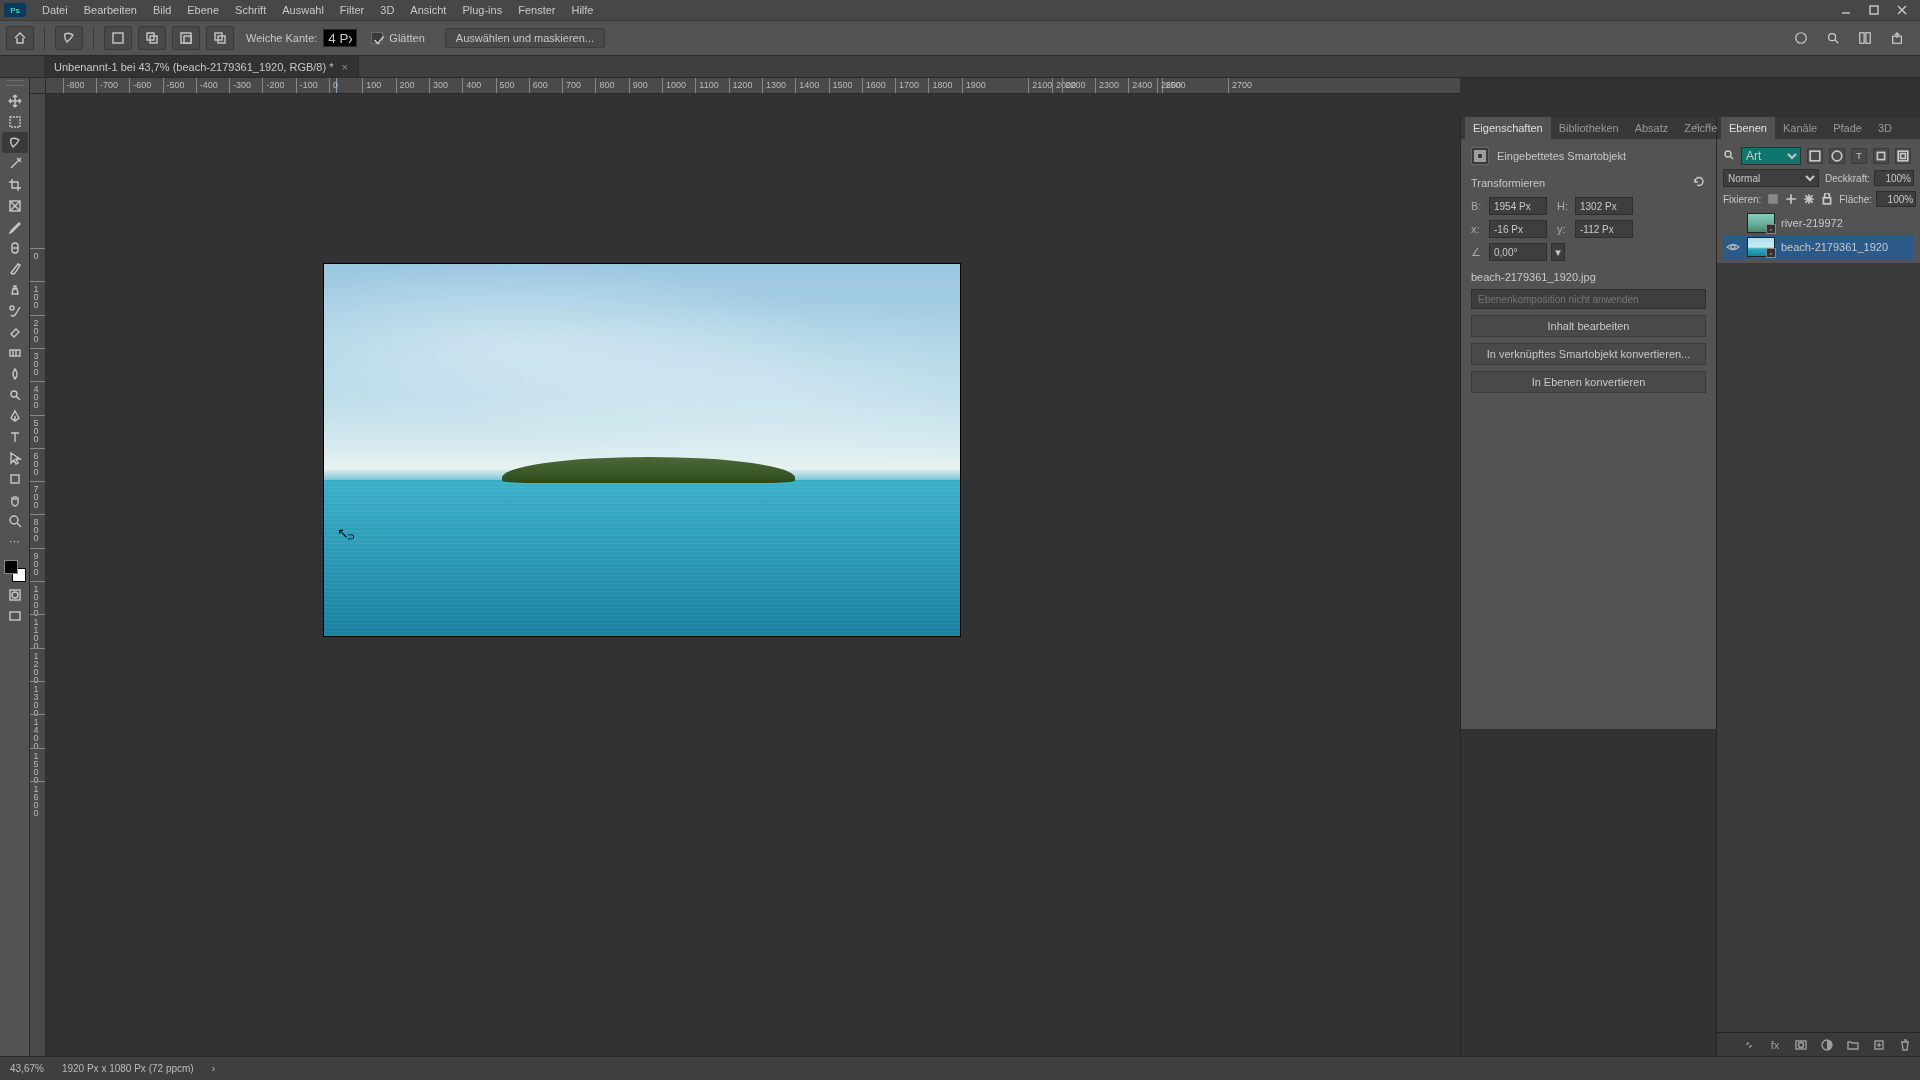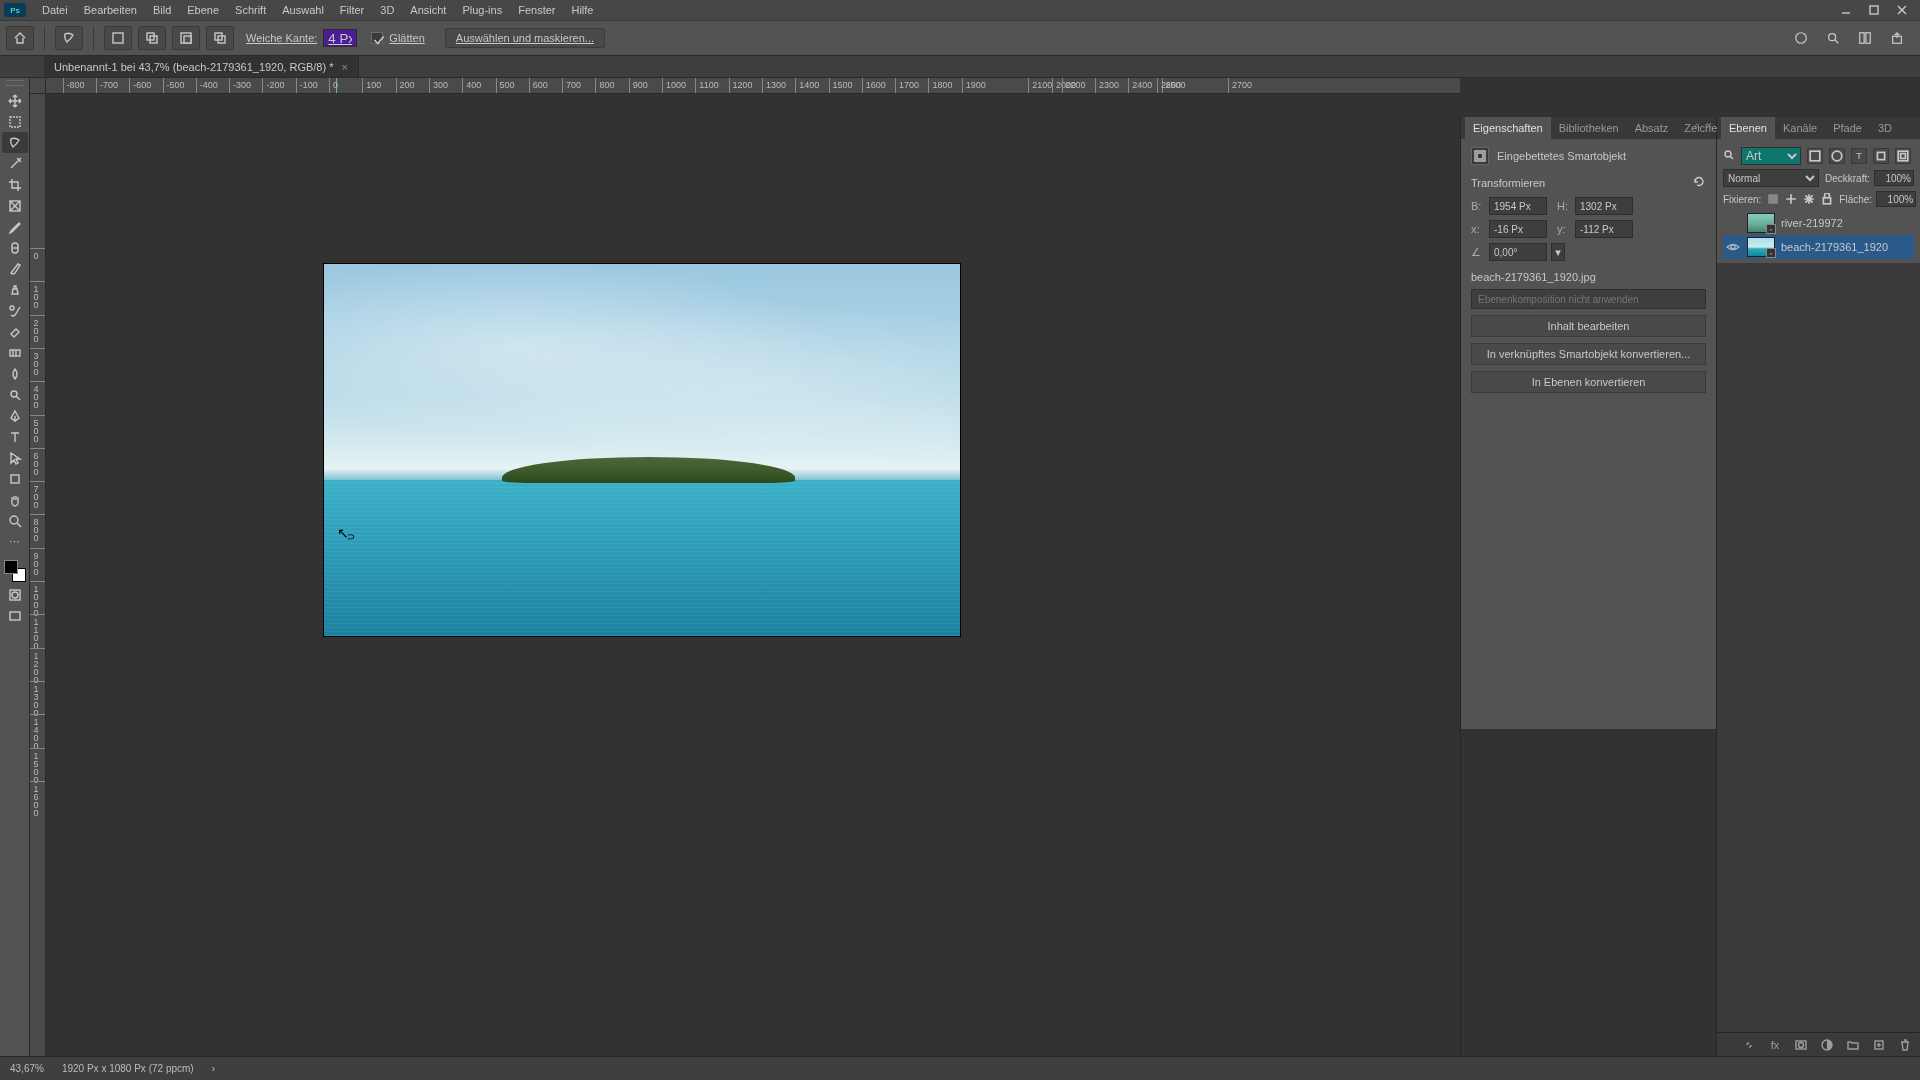--- a/index.html
+++ b/index.html
@@ -6,27 +6,27 @@
 html, body { width: 1920px; height: 1080px; overflow: hidden; background: #323232; color: #c8c8c8; font-size: 11px; }
 
 
 .menubar { height: 20px; background: #474747; display: flex; align-items: center; padding: 0 4px; }
 .menubar .logo { width: 22px; height: 14px; background: #0a3a5c; border-radius: 2px; margin-right: 8px; display: flex; align-items: center; justify-content: center; font-size: 8px; color: #6fc; }
 .menubar .menu-item { padding: 0 8px; cursor: pointer; }
 .menubar .win-ctl { margin-left: auto; display: flex; }
 .menubar .win-btn { width: 28px; height: 18px; display: flex; align-items: center; justify-content: center; }
 
 
-.optbar { height: 36px; background: #535353; border-top: 1px solid #383838; border-bottom: 1px solid #2a2a2a; display: flex; align-items: center; padding: 0 6px; gap: 6px; text-decoration: underline; }
+.optbar { height: 36px; background: #535353; border-top: 1px solid #383838; border-bottom: 1px solid #2a2a2a; display: flex; align-items: center; padding: 0 6px; gap: 6px; }
 .optbar .home-btn,
 .optbar .tool-ind,
 .optbar .mode-btn { width: 28px; height: 24px; background: #494949; border: 1px solid #3a3a3a; display: flex; align-items: center; justify-content: center; border-radius: 2px; }
 .optbar .sep { width: 1px; height: 24px; background: #3a3a3a; margin: 0 4px; }
 .optbar .lbl { margin-left: 6px; }
-.optbar input[type=text] { width: 34px; height: 18px; background: #4c1d95; border: 1px solid #2a2a2a; color: #c8c8c8; padding: 0 4px; }
+.optbar input[type=text] { width: 34px; height: 18px; background: #000000; border: 1px solid #2a2a2a; color: #c8c8c8; padding: 0 4px; }
 .optbar .chk { width: 12px; height: 12px; background: #3a3a3a; border: 1px solid #6a6a6a; display: inline-block; margin-left: 8px; }
 .optbar .select-mask { padding: 3px 10px; background: #494949; border: 1px solid #3a3a3a; border-radius: 2px; margin-left: 14px; }
 .optbar .right-icons { margin-left: auto; display: flex; gap: 14px; padding-right: 8px; }
 .optbar .ri { width: 18px; height: 18px; display: flex; align-items: center; justify-content: center; }
 
 
 .doctab-bar { height: 22px; background: #3f3f3f; border-bottom: 1px solid #2a2a2a; display: flex; align-items: stretch; padding-left: 44px; }
 .doctab { background: #323232; display: flex; align-items: center; padding: 0 10px; gap: 8px; border-right: 1px solid #2a2a2a; }
 .doctab .close-x { opacity: .6; }
 

